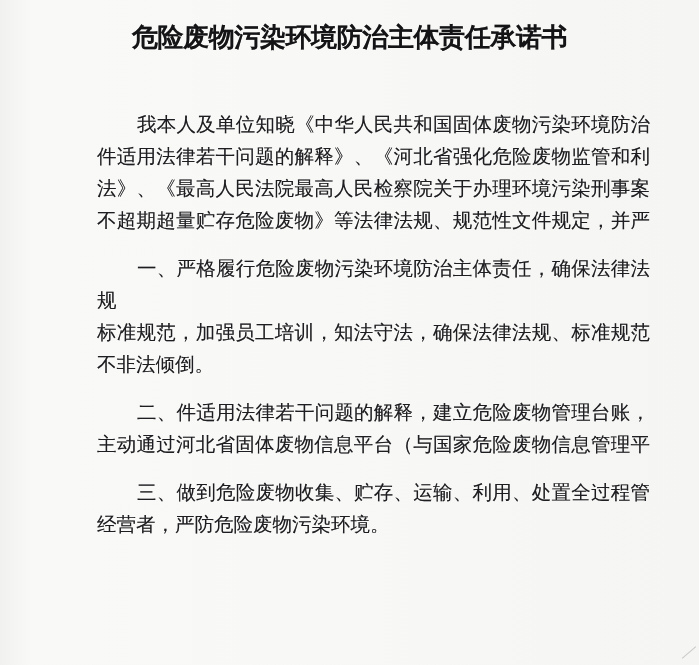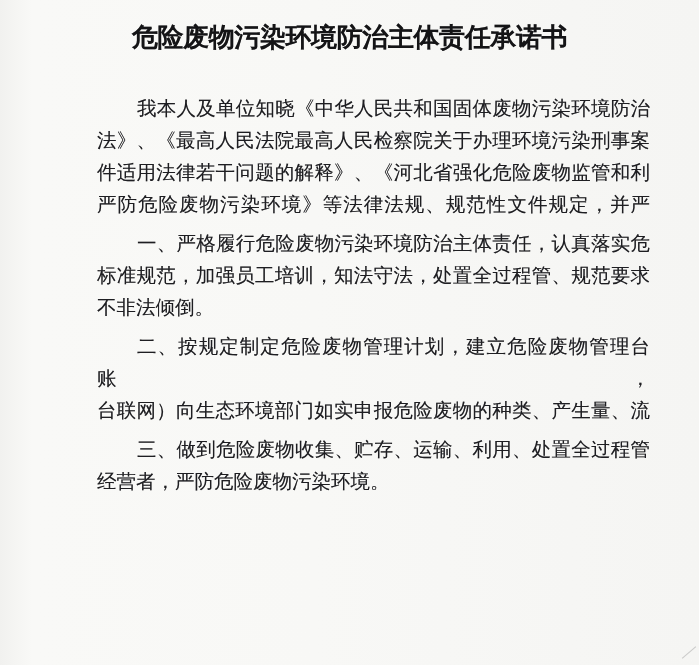--- a/index.html
+++ b/index.html
@@ -29,21 +29,21 @@
     color: #141416;
     text-shadow: 0 0 0.6px rgba(20, 20, 22, 0.55);
   }
   .doc-body {
     position: absolute;
     top: 93px;
     left: 97px;
     width: 553px;
   }
   .para {
-    margin: 0 0 7px 0;
+    margin: 16px 0 7px 0;
   }
   .line {
     font-size: 19.5px;
     line-height: 32px;
     text-align: justify;
     text-align-last: justify;
     white-space: normal;
     text-shadow: 0 0 0.5px rgba(30, 30, 34, 0.45);
   }
   .line.first {
@@ -66,34 +66,34 @@
 <body>
 
 <div class="page">
 
   <div class="doc-title">危险废物污染环境防治主体责任承诺书</div>
 
   <div class="doc-body">
 
     <div class="para">
       <div class="line first">我本人及单位知晓《中华人民共和国固体废物污染环境防治</div>
+      <div class="line">件适用法律若干问题的解释》、《河北省强化危险废物监管和利</div>
       <div class="line">法》、《最高人民法院最高人民检察院关于办理环境污染刑事案</div>
-      <div class="line">件适用法律若干问题的解释》、《河北省强化危险废物监管和利</div>
-      <div class="line">严防危险废物污染环境》等法律法规、规范性文件规定，并严</div>
+      <div class="line">不超期超量贮存危险废物》等法律法规、规范性文件规定，并严</div>
     </div>
 
     <div class="para">
-      <div class="line first">一、严格履行危险废物污染环境防治主体责任，认真落实危</div>
-      <div class="line">标准规范，加强员工培训，知法守法，处置全过程管、规范要求</div>
+      <div class="line first">一、严格履行危险废物污染环境防治主体责任，确保法律法规</div>
+      <div class="line">标准规范，加强员工培训，知法守法，确保法律法规、标准规范</div>
       <div class="line short">不非法倾倒。</div>
     </div>
 
     <div class="para">
-      <div class="line first">二、按规定制定危险废物管理计划，建立危险废物管理台账，</div>
-      <div class="line">台联网）向生态环境部门如实申报危险废物的种类、产生量、流</div>
+      <div class="line first">二、件适用法律若干问题的解释，建立危险废物管理台账，</div>
+      <div class="line">主动通过河北省固体废物信息平台（与国家危险废物信息管理平</div>
     </div>
 
     <div class="para">
       <div class="line first">三、做到危险废物收集、贮存、运输、利用、处置全过程管</div>
       <div class="line short">经营者，严防危险废物污染环境。</div>
     </div>
 
   </div>
 
   <div class="scan-artifact"></div>

